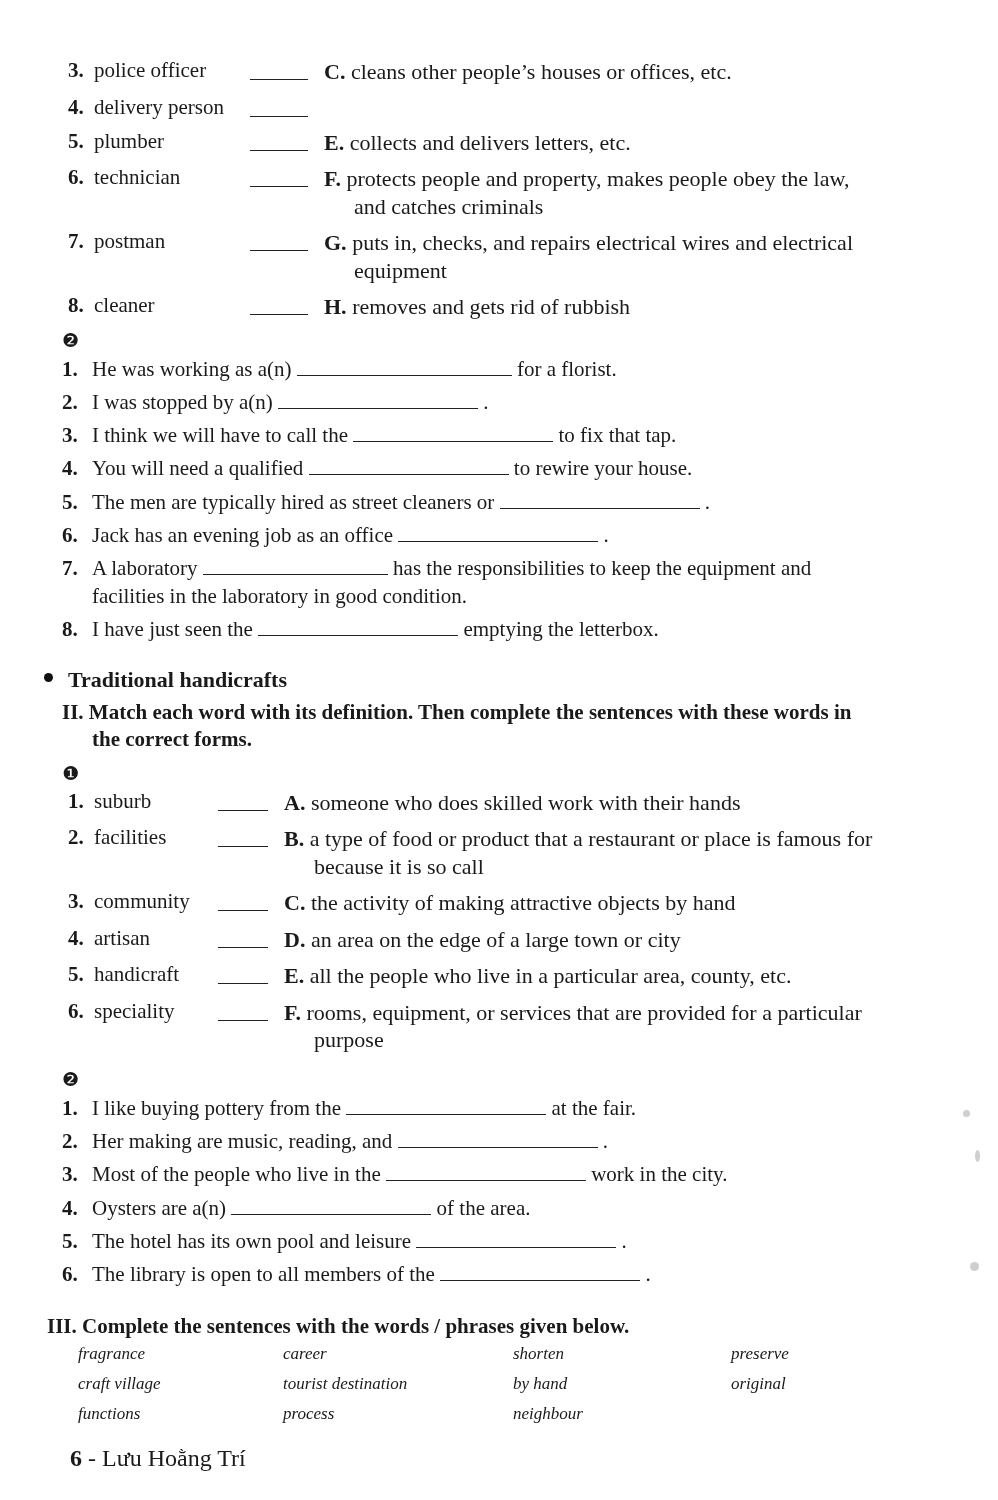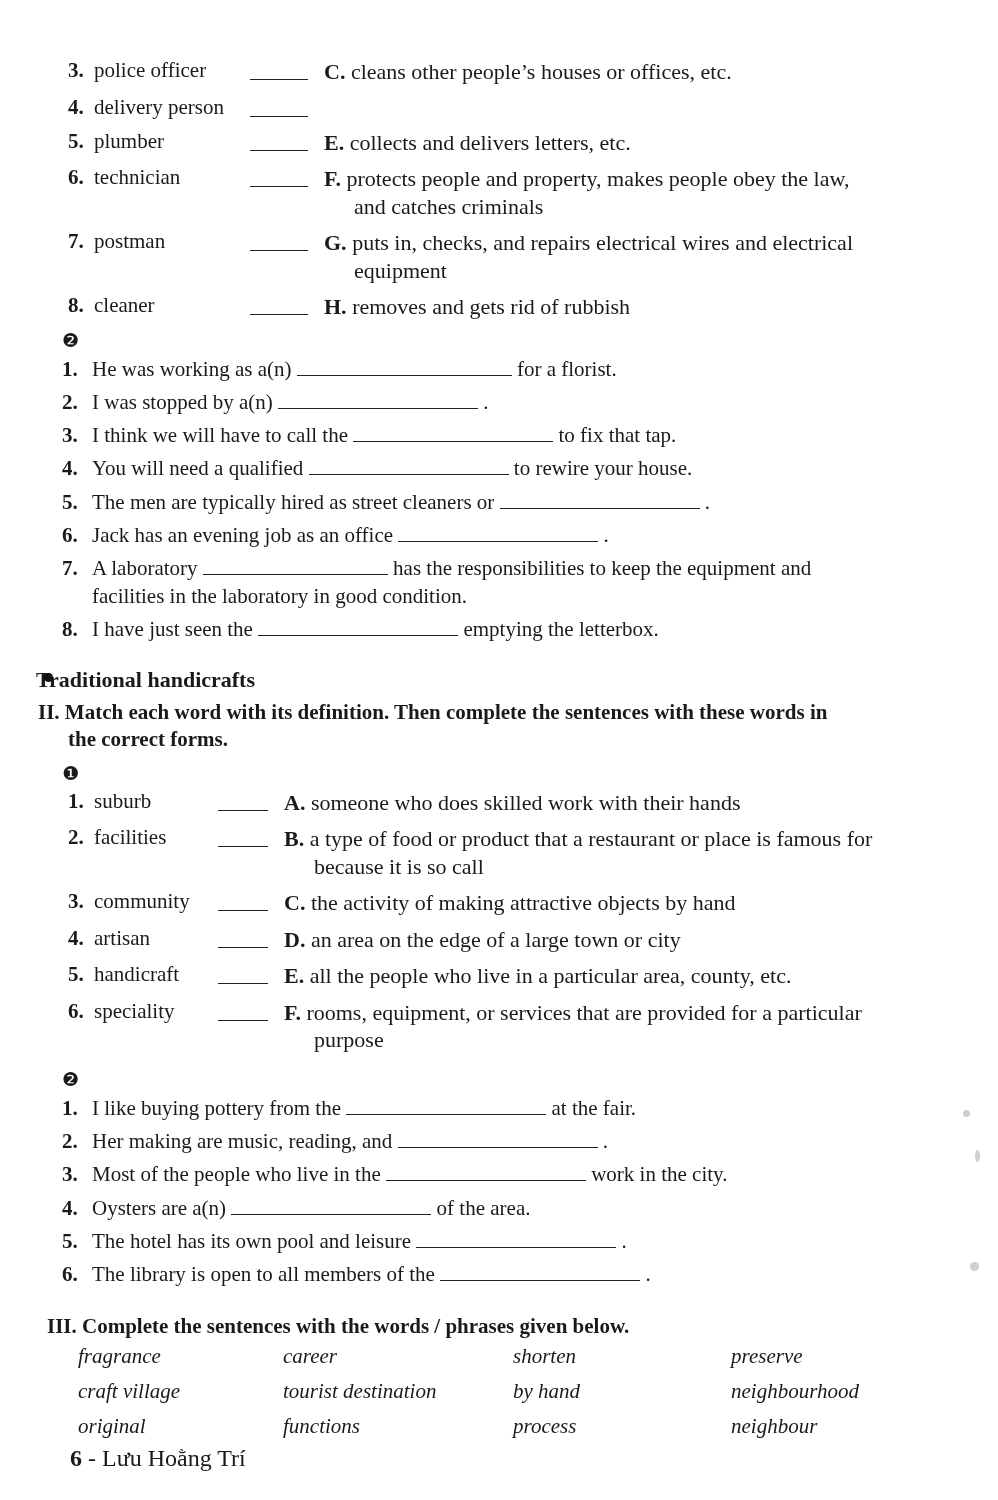--- a/index.html
+++ b/index.html
@@ -97,38 +97,38 @@
     border-bottom: 1.6px solid #222;
     height: 16px;
     vertical-align: baseline;
   }
   .g-long { width: 215px; }
   .g-mid  { width: 200px; }
   .g-sm   { width: 185px; }
 
   
   .bullet-title {
-    padding-left: 36px;
+    padding-left: 68px;
     font-size: 22px;
     font-weight: bold;
     margin: 24px 0 6px 0;
     position: relative;
   }
   .bullet-title .dot {
     position: absolute;
     left: 44px;
     top: 6px;
     width: 9px;
     height: 9px;
     background: #111;
     border-radius: 50%;
   }
 
   .instr {
-    padding-left: 38px;
+    padding-left: 62px;
     font-size: 21px;
     font-weight: bold;
     line-height: 1.3;
     margin-bottom: 4px;
   }
   .instr .cont {
     display: block;
     padding-left: 30px;
   }
 
@@ -136,21 +136,21 @@
   .match2 .match-left { width: 218px; }
   .match2 .blank-short { width: 50px; }
 
   
   .wordbank {
     padding-left: 78px;
     display: grid;
     grid-template-columns: 205px 230px 218px auto;
     row-gap: 10px;
     font-style: italic;
-    font-size: 21px;
+    font-size: 17px;
   }
 
   
   .footer {
     position: absolute;
     left: 70px;
     bottom: 28px;
     font-size: 24px;
     font-family: "Liberation Serif", serif;
   }
@@ -474,21 +474,20 @@
   <div class="instr" style="padding-left:47px; margin-top:24px;">III. Complete the sentences with the words / phrases given below.</div>
 
   <div class="wordbank">
     <div>fragrance</div>
     <div>career</div>
     <div>shorten</div>
     <div>preserve</div>
     <div>craft village</div>
     <div>tourist destination</div>
     <div>by hand</div>
-    <div>neighbourhood</div>
     <div>original</div>
     <div>functions</div>
     <div>process</div>
     <div>neighbour</div>
   </div>
 
   <div class="footer">
     <span class="pg">6</span>
     <span>- Lưu Hoằng Trí</span>
   </div>

